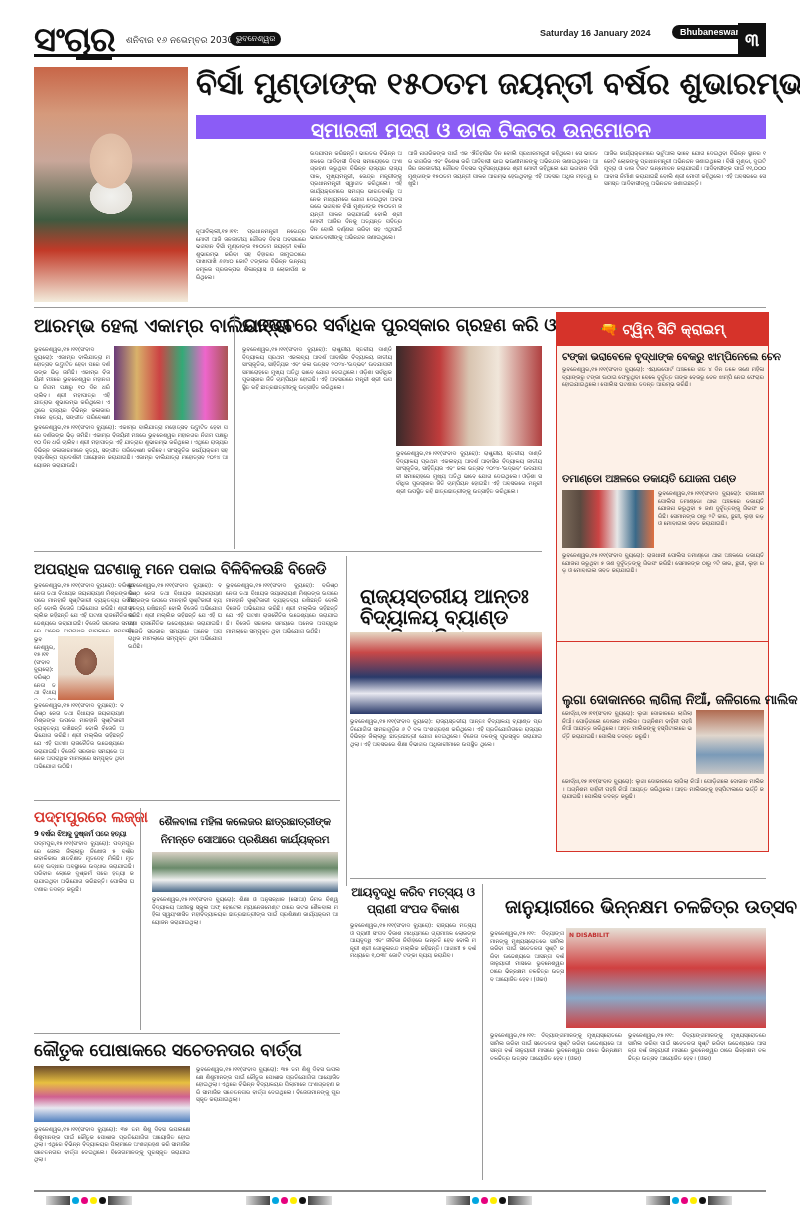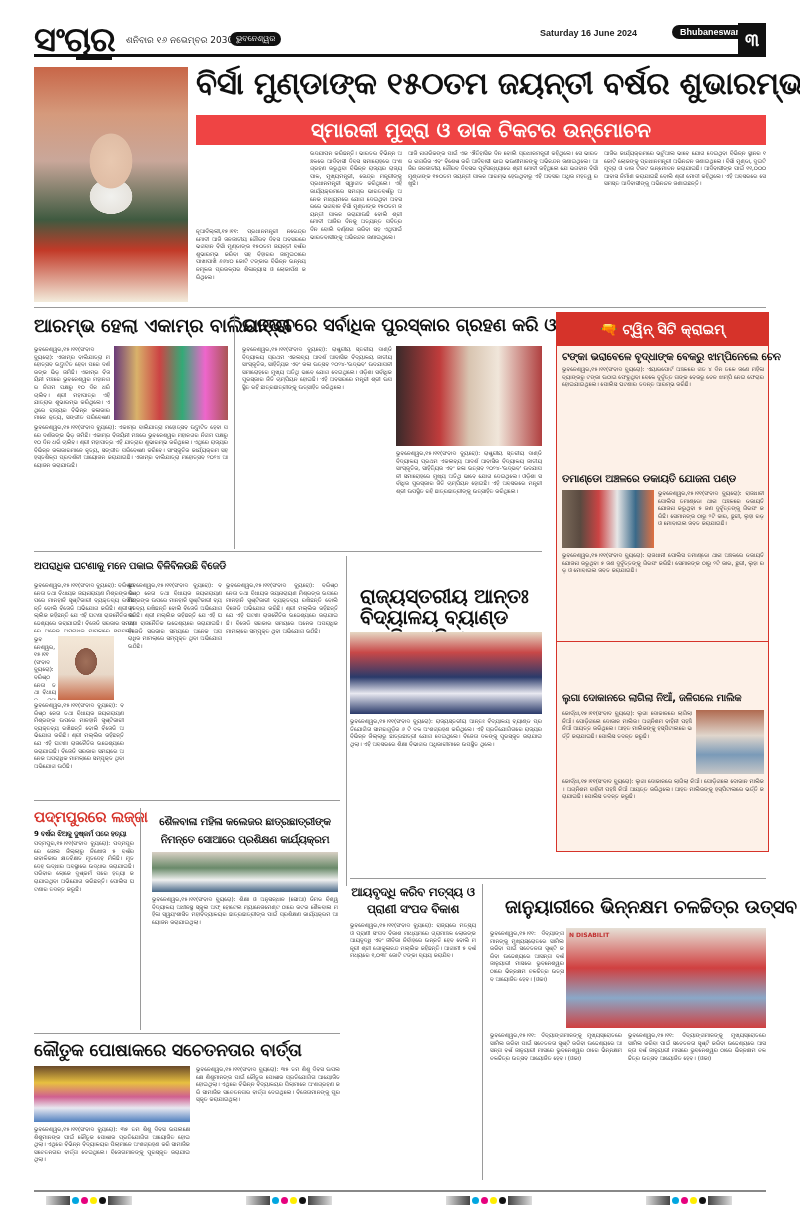--- a/index.html
+++ b/index.html
@@ -15,21 +15,21 @@
   .page-num { left: 738px; top: 23px; width: 28px; height: 33px; background: #111; color: #fff; font-size: 18px; text-align: center; line-height: 33px; font-weight: bold; }
   .mast-rule { left: 34px; top: 54px; width: 732px; height: 3px; background: #111; }
 
   .photo { background: linear-gradient(160deg, #c96b4a 0%, #e8d2c0 30%, #d9cbbd 50%, #3e5a3c 70%, #c23c2c 85%, #f5f0e6 100%); }
   .photo-modi { left: 34px; top: 67px; width: 154px; height: 235px; background:
       radial-gradient(ellipse 35px 45px at 50% 40%, #e8c8b0 0%, #e0bda5 60%, transparent 62%),
       radial-gradient(ellipse 30px 25px at 50% 55%, #f1f1ee 0%, #e6e3dd 70%, transparent 72%),
       linear-gradient(180deg, #c86648 0%, #d59a7c 20%, #c9a79a 40%, #3f5a40 65%, #c23a28 78%, #f3ecdc 100%); }
 
   .headline-main { left: 196px; top: 62px; width: 570px; font-size: 31px; font-weight: bold; line-height: 42px; white-space: nowrap; color: #111; letter-spacing: -0.5px; }
-  .orange-bar { left: 196px; top: 115px; width: 570px; height: 30px; background: #ef4444; color: #fff; text-align: center; font-size: 20px; font-weight: bold; line-height: 30px; }
+  .orange-bar { left: 196px; top: 115px; width: 570px; height: 24px; background: #8b5cf6; color: #fff; text-align: center; font-size: 20px; font-weight: bold; line-height: 30px; }
   .bullet-block { left: 196px; top: 152px; width: 160px; font-size: 9.5px; line-height: 19px; font-weight: bold; }
   .bullet-block div { padding-left: 10px; position: relative; }
   .bullet-block .dot { position: absolute; left: 0; top: 6px; width: 6px; height: 6px; border-radius: 50%; background: #111; }
 
   .col-text { font-size: 5.6px; line-height: 7.6px; color: #222; text-align: justify; overflow: hidden; word-break: break-all; }
   .hr { background: #9a9a9a; height: 1px; }
   .vr { background: #9a9a9a; width: 1px; }
 
   .h2 { font-weight: bold; color: #111; white-space: nowrap; letter-spacing: -0.3px; }
   .crime-box { left: 556px; top: 312px; width: 213px; height: 330px; background: #fdf1e8; border: 1px solid #d6332a; }
@@ -42,21 +42,21 @@
   .cmyk .c { width: 7px; height: 7px; border-radius: 50%; }
   .bottom-rule { left: 34px; top: 1190px; width: 732px; height: 2px; background: #888; }
 </style>
 </head>
 <body>
 
 <div class="abs mast-logo">ସଂଚାର</div>
 <div class="abs mast-sub"></div>
 <div class="abs mast-date-or">ଶନିବାର ୧୬ ନଭେମ୍ବର 2030</div>
 <div class="abs mast-city-or">ଭୁବନେଶ୍ୱର</div>
-<div class="abs mast-date-en">Saturday 16 June 2024</div>
+<div class="abs mast-date-en">Saturday 16 January 2024</div>
 <div class="abs mast-city-en">Bhubaneswar</div>
 <div class="abs page-num">୩</div>
 <div class="abs mast-rule"></div>
 
 <div class="abs photo-modi"></div>
 <div class="abs headline-main">ବିର୍ସା ମୁଣ୍ଡାଙ୍କ ୧୫୦ତମ ଜୟନ୍ତୀ ବର୍ଷର ଶୁଭାରମ୍ଭ କଲେ ପ୍ରଧାନମନ୍ତ୍ରୀ</div>
 <div class="abs orange-bar">ସ୍ମାରକୀ ମୁଦ୍ରା ଓ ଡାକ ଟିକଟର ଉନ୍ମୋଚନ</div>
 <div class="abs bullet-block">
 </div>
 <div class="abs col-text" style="left:196px; top:228px; width:110px; height:74px">ନୂଆଦିଲ୍ଲୀ,୧୫।୧୧: ପ୍ରଧାନମନ୍ତ୍ରୀ ନରେନ୍ଦ୍ର ମୋଦୀ ଆଜି ଜନଜାତୀୟ ଗୌରବ ଦିବସ ଅବସରରେ ଭଗବାନ ବିର୍ସା ମୁଣ୍ଡାଙ୍କ ୧୫୦ତମ ଜୟନ୍ତୀ ବର୍ଷର ଶୁଭାରମ୍ଭ କରିବା ସହ ବିହାରର ଜାମୁଇଠାରେ ପାଖାପାଖି ୬୬୪୦ କୋଟି ଟଙ୍କାର ବିଭିନ୍ନ ଉନ୍ନୟନମୂଳକ ପ୍ରକଳ୍ପର ଶିଳାନ୍ୟାସ ଓ ଲୋକାର୍ପଣ କରିଥିଲେ।</div>
@@ -82,28 +82,28 @@
   <span style="font-size:14px">🔫</span>
   <span>ଟ୍ୱିନ୍ ସିଟି କ୍ରାଇମ୍</span>
 </div>
 <div class="abs h2" style="left:562px; top:350px; font-size:10.5px">ଟଙ୍କା ଭରାବେଳେ ବୃଦ୍ଧାଙ୍କ ବେକରୁ ଝାମ୍ପିନେଲେ ଚେନ</div>
 <div class="abs col-text" style="left:562px; top:366px; width:202px; height:100px">ଭୁବନେଶ୍ୱର,୧୫।୧୧(ସଂବାଦ ବ୍ୟୁରୋ): ଏୟାରପୋର୍ଟ ଅଞ୍ଚଳରେ ଗତ ୪ ଦିନ ତଳେ ଜଣେ ମହିଳା ବ୍ୟାଙ୍କରୁ ଟଙ୍କା ଉଠାଇ ଫେରୁଥିବା ବେଳେ ଦୁର୍ବୃତ୍ତ ତାଙ୍କ ବେକରୁ ଚେନ ଝାମ୍ପି ନେଇ ଫେରାର ହୋଇଯାଇଥିଲେ। ପୋଲିସ ଘଟଣାର ତଦନ୍ତ ଆରମ୍ଭ କରିଛି।</div>
 <div class="abs h2" style="left:562px; top:472px; font-size:10.5px">ତମାଣ୍ଡୋ ଅଞ୍ଚଳରେ ଡକାୟତି ଯୋଜନା ପଣ୍ଡ</div>
 <div class="abs photo" style="left:562px; top:490px; width:92px; height:58px; background:linear-gradient(90deg,#7a6a5a,#5a4a40,#c44,#e6e6e6,#3a6a8a,#e07040)"></div>
 <div class="abs col-text" style="left:658px; top:490px; width:106px; height:58px">ଭୁବନେଶ୍ୱର,୧୫।୧୧(ସଂବାଦ ବ୍ୟୁରୋ): ରାଜଧାନୀ ପୋଲିସ ତମାଣ୍ଡୋ ଥାନା ଅଞ୍ଚଳରେ ଡକାୟତି ଯୋଜନା କରୁଥିବା ୫ ଜଣ ଦୁର୍ବୃତ୍ତଙ୍କୁ ଗିରଫ କରିଛି। ସେମାନଙ୍କ ଠାରୁ ୨ଟି କାର, ଛୁରୀ, ଲୁହା ରଡ଼ ଓ ମୋବାଇଲ ଜବତ କରାଯାଇଛି।</div>
 <div class="abs col-text" style="left:562px; top:552px; width:202px; height:136px">ଭୁବନେଶ୍ୱର,୧୫।୧୧(ସଂବାଦ ବ୍ୟୁରୋ): ରାଜଧାନୀ ପୋଲିସ ତମାଣ୍ଡୋ ଥାନା ଅଞ୍ଚଳରେ ଡକାୟତି ଯୋଜନା କରୁଥିବା ୫ ଜଣ ଦୁର୍ବୃତ୍ତଙ୍କୁ ଗିରଫ କରିଛି। ସେମାନଙ୍କ ଠାରୁ ୨ଟି କାର, ଛୁରୀ, ଲୁହା ରଡ଼ ଓ ମୋବାଇଲ ଜବତ କରାଯାଇଛି।</div>
 <div class="abs crime-box2"></div>
-<div class="abs h2" style="left:562px; top:692px; font-size:10px">ଲୁଗା ଦୋକାନରେ ଲାଗିଲା ନିଆଁ, ଜଳିଗଲେ ମାଲିକ</div>
+<div class="abs h2" style="left:562px; top:692px; font-size:13px">ଲୁଗା ଦୋକାନରେ ଲାଗିଲା ନିଆଁ, ଜଳିଗଲେ ମାଲିକ</div>
 <div class="abs col-text" style="left:562px; top:710px; width:130px; height:64px">କୋର୍ଦ୍ଧା,୧୫।୧୧(ସଂବାଦ ବ୍ୟୁରୋ): ଲୁଗା ଦୋକାନରେ ଲାଗିଲା ନିଆଁ। ପୋଡ଼ିଗଲେ ଦୋକାନ ମାଲିକ। ଅଗ୍ନିଶମ ବାହିନୀ ପହଞ୍ଚି ନିଆଁ ଆୟତ୍ତ କରିଥିଲେ। ଆହତ ମାଲିକଙ୍କୁ ହସ୍ପିଟାଲରେ ଭର୍ତ୍ତି କରାଯାଇଛି। ପୋଲିସ ତଦନ୍ତ କରୁଛି।</div>
 <div class="abs photo" style="left:696px; top:710px; width:68px; height:64px; background:linear-gradient(180deg,#b06a50,#e0d6cc 40%,#7a9ab8 70%,#c8c8c8)"></div>
 <div class="abs col-text" style="left:562px; top:778px; width:202px; height:70px">କୋର୍ଦ୍ଧା,୧୫।୧୧(ସଂବାଦ ବ୍ୟୁରୋ): ଲୁଗା ଦୋକାନରେ ଲାଗିଲା ନିଆଁ। ପୋଡ଼ିଗଲେ ଦୋକାନ ମାଲିକ। ଅଗ୍ନିଶମ ବାହିନୀ ପହଞ୍ଚି ନିଆଁ ଆୟତ୍ତ କରିଥିଲେ। ଆହତ ମାଲିକଙ୍କୁ ହସ୍ପିଟାଲରେ ଭର୍ତ୍ତି କରାଯାଇଛି। ପୋଲିସ ତଦନ୍ତ କରୁଛି।</div>
 
 <div class="abs hr" style="left:34px; top:551px; width:508px"></div>
 
-<div class="abs h2" style="left:34px; top:560px; font-size:10px">ଅପରାଧିକ ଘଟଣାକୁ ମନେ ପକାଇ ବିଳିବିଳଉଛି ବିଜେଡି</div>
+<div class="abs h2" style="left:34px; top:560px; font-size:15px">ଅପରାଧିକ ଘଟଣାକୁ ମନେ ପକାଇ ବିଳିବିଳଉଛି ବିଜେଡି</div>
 <div class="abs col-text" style="left:34px; top:582px; width:100px; height:50px">ଭୁବନେଶ୍ୱର,୧୫।୧୧(ସଂବାଦ ବ୍ୟୁରୋ): ବରିଷ୍ଠ ନେତା ତଥା ବିଧାୟକ ଜୟନାରାୟଣ ମିଶ୍ରଙ୍କ ଉପରେ ମାନହାନି ସୃଷ୍ଟିକାରୀ ବ୍ୟକ୍ତବ୍ୟ ରଖିଛନ୍ତି ବୋଲି ବିଜେଡି ଅଭିଯୋଗ କରିଛି। ଶ୍ରୀ ମଲ୍ଲିକ କହିଛନ୍ତି ଯେ ଏହି ଘଟଣା ରାଜନୈତିକ ଉଦ୍ଦେଶ୍ୟରେ କରାଯାଇଛି। ବିଜେଡି ସରକାର ସମୟରେ ଅନେକ ଅପରାଧିକ ମାମଲାରେ ସମ୍ପୃକ୍ତ ଥିବା ଅଭିଯୋଗ ଉଠିଛି।</div>
 <div class="abs photo" style="left:58px; top:636px; width:56px; height:64px; background:radial-gradient(ellipse 18px 22px at 50% 40%,#a0705a 0%,#8a5a48 60%,transparent 62%),linear-gradient(180deg,#f4e8d8,#e8d8c8 60%,#c86a48)"></div>
 <div class="abs col-text" style="left:34px; top:636px; width:22px; height:64px">ଭୁବନେଶ୍ୱର,୧୫।୧୧(ସଂବାଦ ବ୍ୟୁରୋ): ବରିଷ୍ଠ ନେତା ତଥା ବିଧାୟକ ଜୟନାରାୟଣ ମିଶ୍ରଙ୍କ ଉପରେ ମାନହାନି ସୃଷ୍ଟିକାରୀ ବ୍ୟକ୍ତବ୍ୟ ରଖିଛନ୍ତି ବୋଲି ବିଜେଡି ଅଭିଯୋଗ କରିଛି। ଶ୍ରୀ ମଲ୍ଲିକ କହିଛନ୍ତି ଯେ ଏହି ଘଟଣା ରାଜନୈତିକ ଉଦ୍ଦେଶ୍ୟରେ କରାଯାଇଛି। ବିଜେଡି ସରକାର ସମୟରେ ଅନେକ ଅପରାଧିକ ମାମଲାରେ ସମ୍ପୃକ୍ତ ଥିବା ଅଭିଯୋଗ ଉଠିଛି।</div>
 <div class="abs col-text" style="left:34px; top:702px; width:90px; height:92px">ଭୁବନେଶ୍ୱର,୧୫।୧୧(ସଂବାଦ ବ୍ୟୁରୋ): ବରିଷ୍ଠ ନେତା ତଥା ବିଧାୟକ ଜୟନାରାୟଣ ମିଶ୍ରଙ୍କ ଉପରେ ମାନହାନି ସୃଷ୍ଟିକାରୀ ବ୍ୟକ୍ତବ୍ୟ ରଖିଛନ୍ତି ବୋଲି ବିଜେଡି ଅଭିଯୋଗ କରିଛି। ଶ୍ରୀ ମଲ୍ଲିକ କହିଛନ୍ତି ଯେ ଏହି ଘଟଣା ରାଜନୈତିକ ଉଦ୍ଦେଶ୍ୟରେ କରାଯାଇଛି। ବିଜେଡି ସରକାର ସମୟରେ ଅନେକ ଅପରାଧିକ ମାମଲାରେ ସମ୍ପୃକ୍ତ ଥିବା ଅଭିଯୋଗ ଉଠିଛି।</div>
 <div class="abs col-text" style="left:128px; top:582px; width:94px; height:212px">ଭୁବନେଶ୍ୱର,୧୫।୧୧(ସଂବାଦ ବ୍ୟୁରୋ): ବରିଷ୍ଠ ନେତା ତଥା ବିଧାୟକ ଜୟନାରାୟଣ ମିଶ୍ରଙ୍କ ଉପରେ ମାନହାନି ସୃଷ୍ଟିକାରୀ ବ୍ୟକ୍ତବ୍ୟ ରଖିଛନ୍ତି ବୋଲି ବିଜେଡି ଅଭିଯୋଗ କରିଛି। ଶ୍ରୀ ମଲ୍ଲିକ କହିଛନ୍ତି ଯେ ଏହି ଘଟଣା ରାଜନୈତିକ ଉଦ୍ଦେଶ୍ୟରେ କରାଯାଇଛି। ବିଜେଡି ସରକାର ସମୟରେ ଅନେକ ଅପରାଧିକ ମାମଲାରେ ସମ୍ପୃକ୍ତ ଥିବା ଅଭିଯୋଗ ଉଠିଛି।</div>
 <div class="abs col-text" style="left:226px; top:582px; width:112px; height:212px">ଭୁବନେଶ୍ୱର,୧୫।୧୧(ସଂବାଦ ବ୍ୟୁରୋ): ବରିଷ୍ଠ ନେତା ତଥା ବିଧାୟକ ଜୟନାରାୟଣ ମିଶ୍ରଙ୍କ ଉପରେ ମାନହାନି ସୃଷ୍ଟିକାରୀ ବ୍ୟକ୍ତବ୍ୟ ରଖିଛନ୍ତି ବୋଲି ବିଜେଡି ଅଭିଯୋଗ କରିଛି। ଶ୍ରୀ ମଲ୍ଲିକ କହିଛନ୍ତି ଯେ ଏହି ଘଟଣା ରାଜନୈତିକ ଉଦ୍ଦେଶ୍ୟରେ କରାଯାଇଛି। ବିଜେଡି ସରକାର ସମୟରେ ଅନେକ ଅପରାଧିକ ମାମଲାରେ ସମ୍ପୃକ୍ତ ଥିବା ଅଭିଯୋଗ ଉଠିଛି।</div>
 <div class="abs vr" style="left:346px; top:556px; height:330px"></div>
 
 <div class="abs h2" style="left:360px; top:586px; font-size:20px; line-height:21px; white-space:normal; width:186px">ରାଜ୍ୟସ୍ତରୀୟ ଆନ୍ତଃ ବିଦ୍ୟାଳୟ ବ୍ୟାଣ୍ଡ ପ୍ରତିଯୋଗିତା ଆୟୋଜିତ</div>
 <div class="abs photo" style="left:350px; top:632px; width:192px; height:82px; background:linear-gradient(180deg,#e6d8c4 0%,#c84848 25%,#2a3a6a 55%,#e8e8f0 75%,#2a3a6a 100%)"></div>

